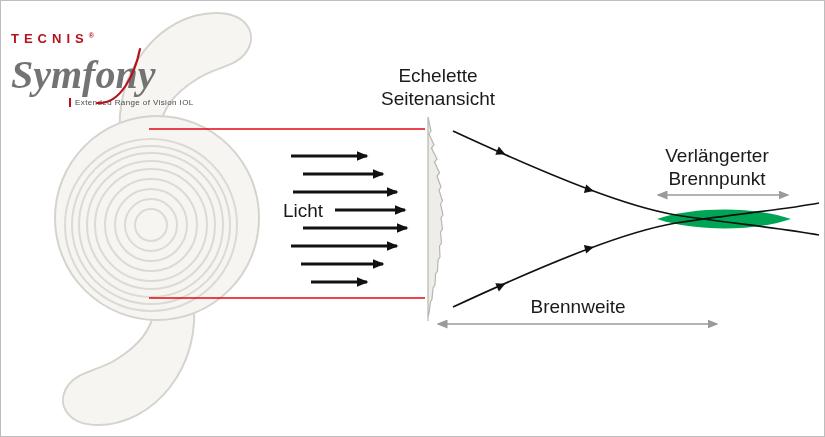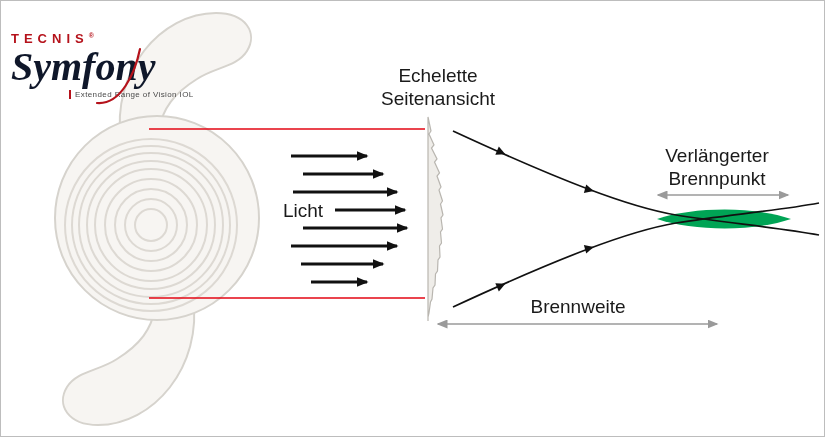--- a/index.html
+++ b/index.html
@@ -16,22 +16,22 @@
   .logo{position:absolute;left:10px;top:30px;width:210px;z-index:5;}
   .logo-brand{
     color:#b5121b;font-weight:bold;font-size:13px;letter-spacing:5px;
     font-family:"Liberation Sans", sans-serif;
   }
   .logo-brand sup{font-size:7px;letter-spacing:0;}
   .logo-product{
     font-family:"Liberation Serif", serif;
     font-style:italic;font-weight:600;
     font-size:40px;line-height:42px;
-    color:#0f172a;
-    margin-top:0px;
+    color:#737373;
+    margin-top:8px;
   }
   .logo-swash{position:absolute;left:84px;top:16px;pointer-events:none;}
   .logo-tagline{
     display:flex;align-items:center;gap:4px;
     margin-top:2px;margin-left:58px;
   }
   .logo-tagline .bar{width:2px;height:9px;background:#b5121b;}
   .logo-tagline .txt{
     font-size:8px;color:#4a4a4a;letter-spacing:0.4px;white-space:nowrap;
   }

